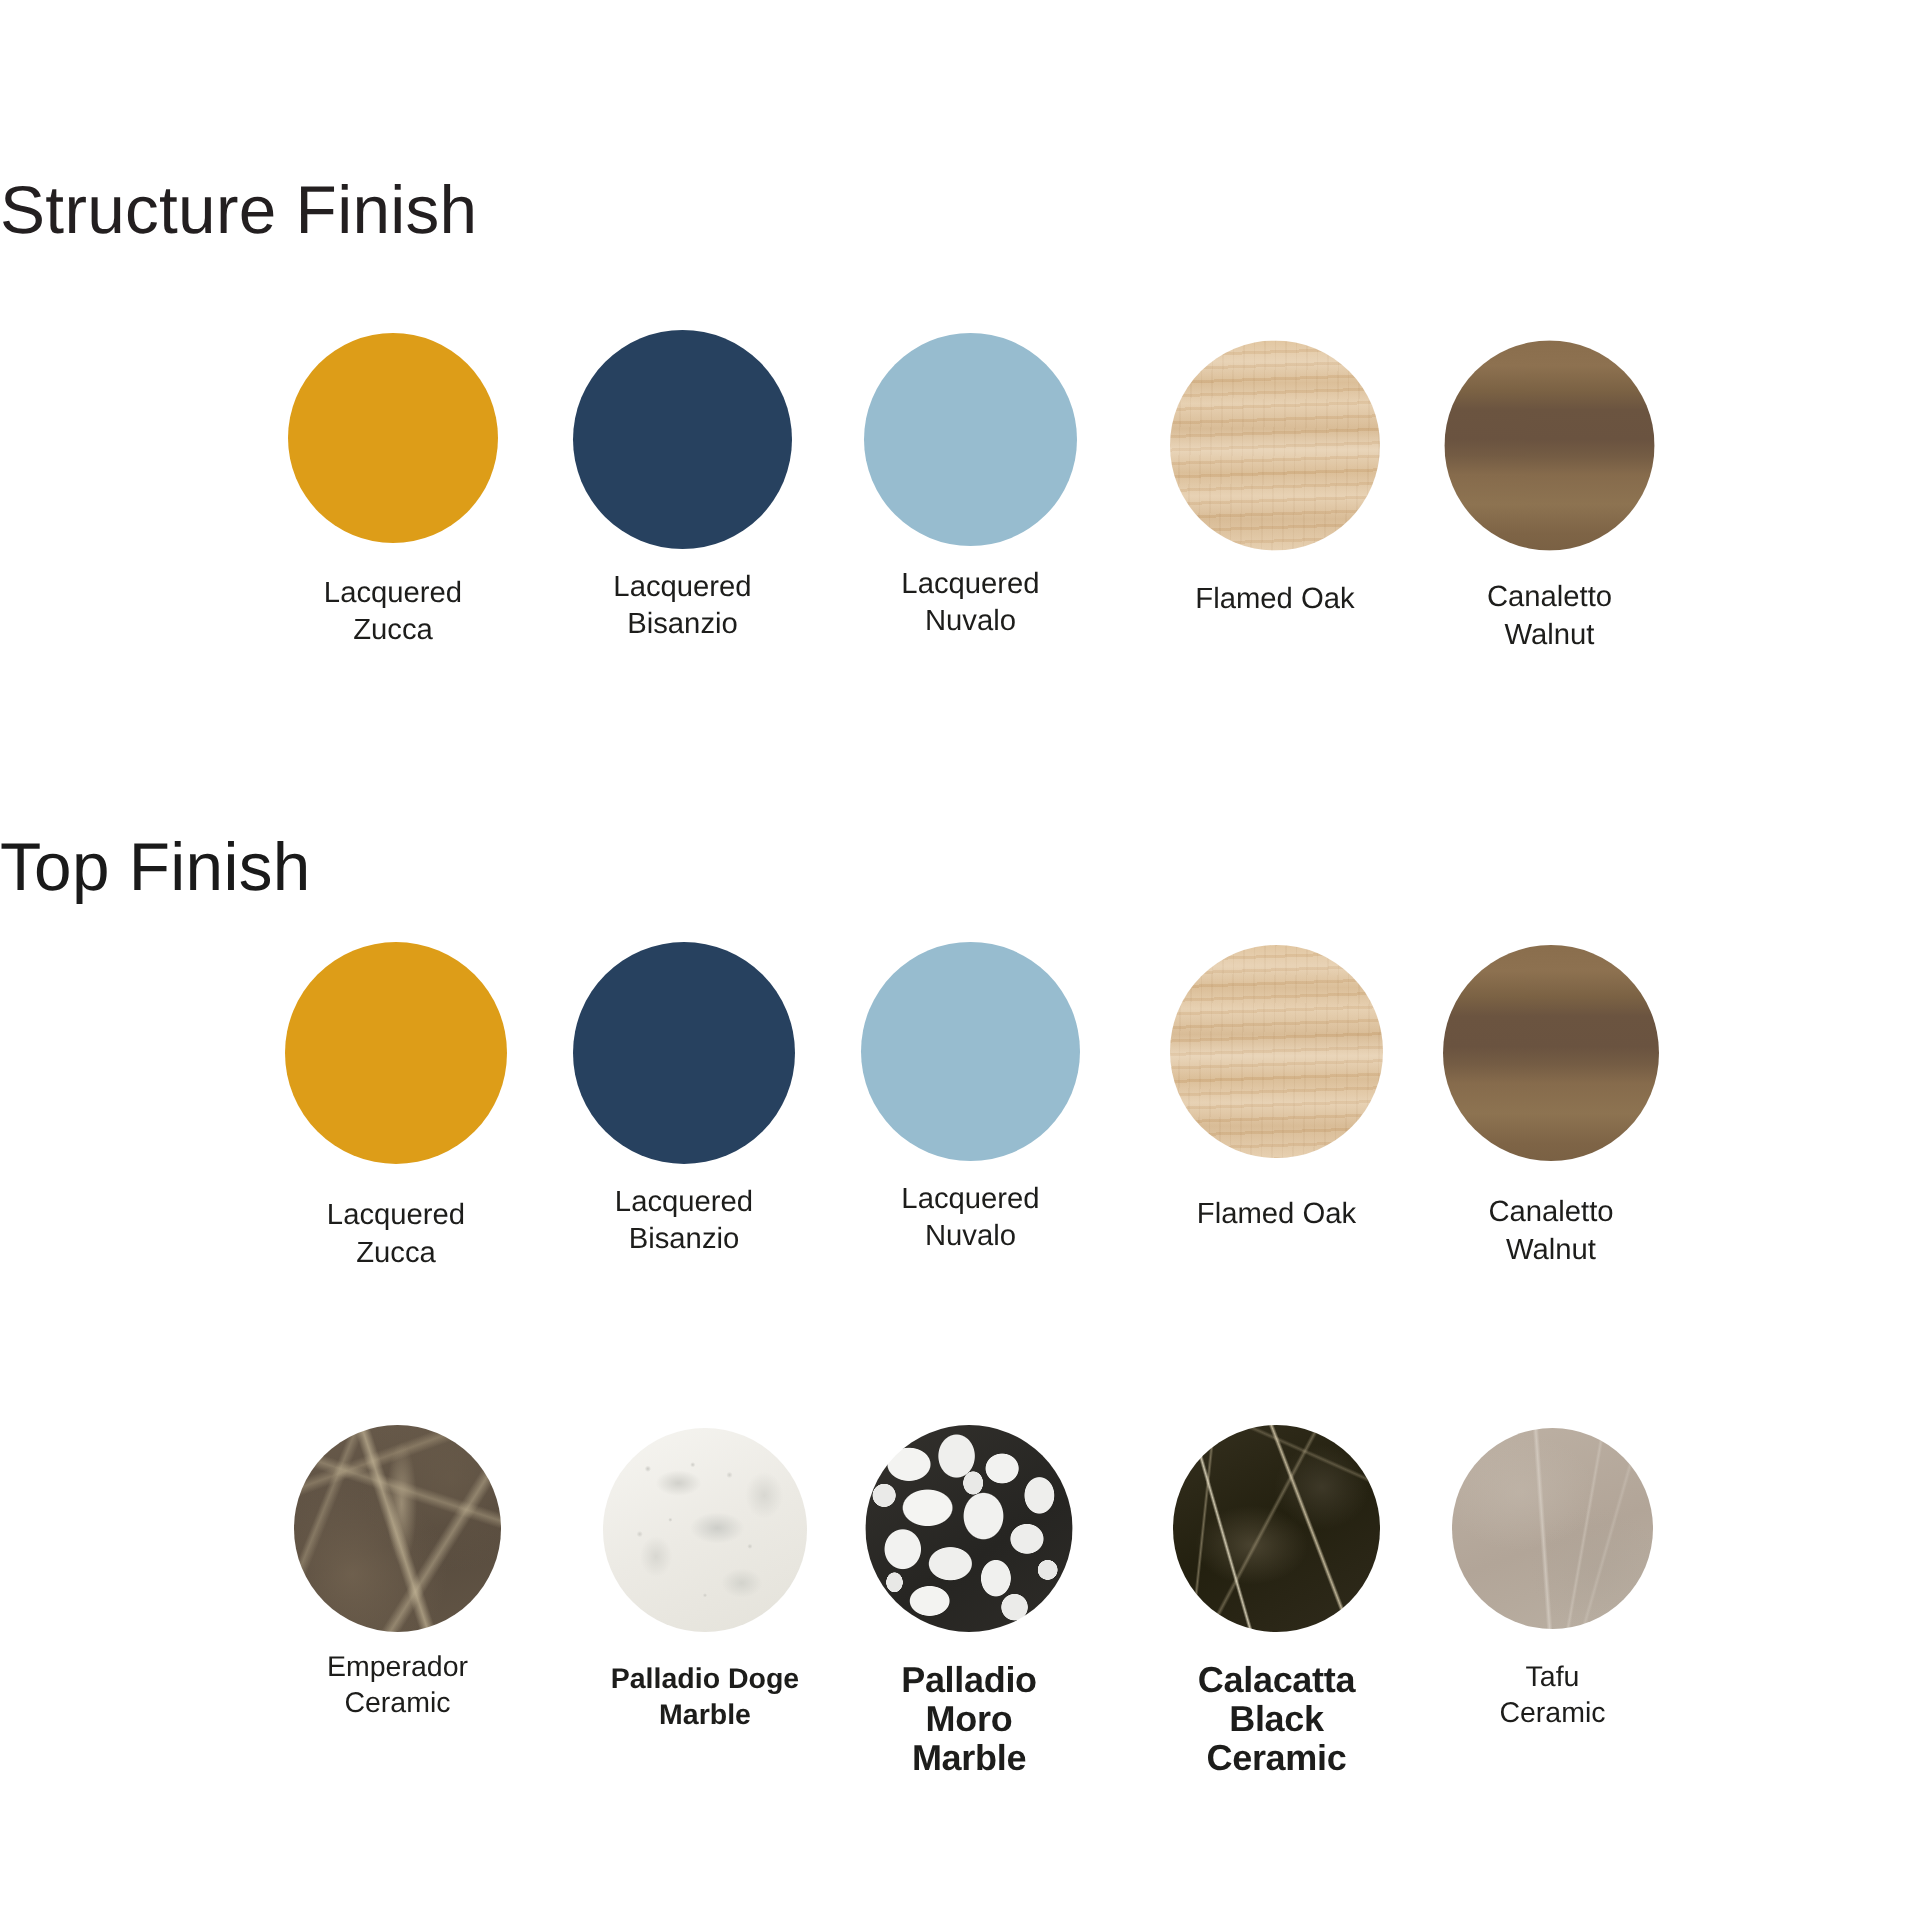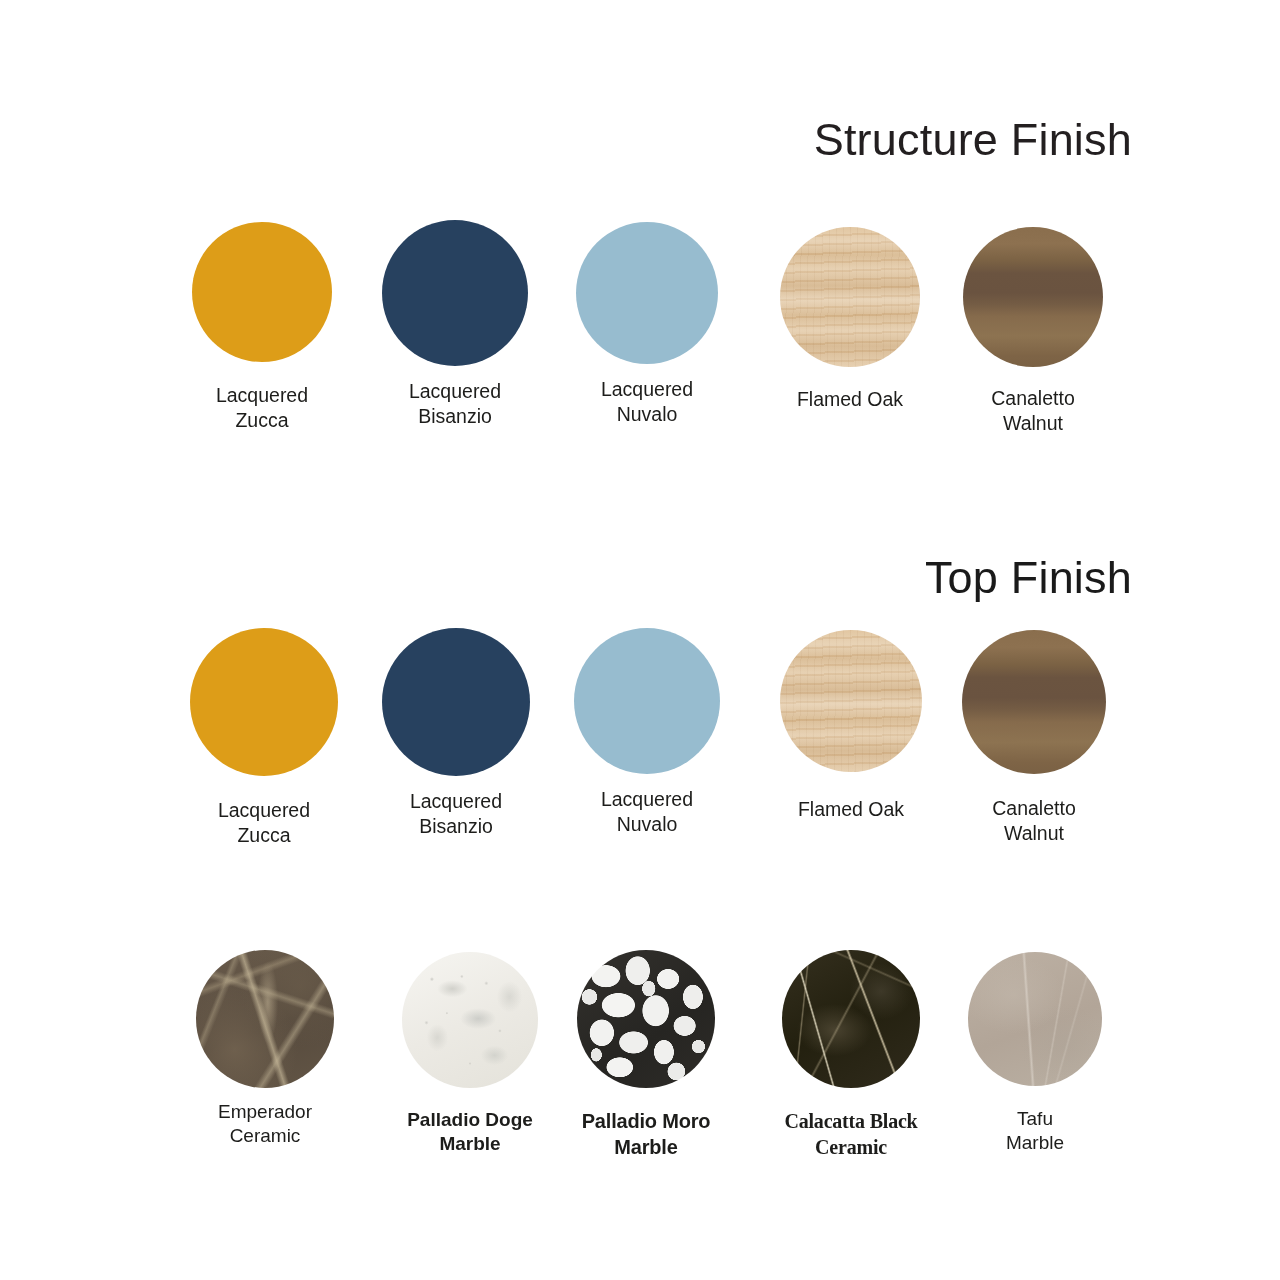--- a/index.html
+++ b/index.html
@@ -20,21 +20,21 @@
     position: absolute;
     inset: 0;
     background: #fff;
   }
 
   
   .section-title {
     position: absolute;
     left: 0;
     width: 1132px;
-    text-align: right;
+    text-align: left;
     font-weight: 400;
     color: #231f20;
     letter-spacing: 0.2px;
   }
   #title-structure {
     top: 84px;
     font-size: 45px;
     line-height: 52px;
   }
   #title-top {
@@ -69,21 +69,21 @@
   }
   .caption {
     margin-top: 12px;
     font-size: 19.5px;
     line-height: 25px;
     color: #1d1d1b;
     font-weight: 400;
     white-space: pre-line;
   }
   .caption.sm  { font-size: 19px;  line-height: 24px; }
-  .caption.md  { font-size: 20px;  line-height: 26px; }
+  .caption.md  { font-size: 24px;  line-height: 26px; }
   .caption.bold-ish { font-weight: 600; letter-spacing: -0.2px; }
 
   
 
   
   .m-zucca    { background-color: #dd9d18; }
   .m-bisanzio { background-color: #27415f; }
   .m-nuvalo   { background-color: #97bccf; }
 
   
@@ -309,26 +309,26 @@
       <div class="caption sm" style="margin-top:20px;font-weight:bold;">Palladio Doge
 Marble</div>
     </div>
 
     <div class="swatch" style="left:577px; top:12px; width:138px;">
       <div class="disc m-moro" style="width:138px;height:138px;"></div>
       <div class="caption md bold-ish" style="margin-top:20px;">Palladio Moro
 Marble</div>
     </div>
 
-    <div class="swatch" style="left:782px; top:12px; width:138px;font-family:Liberation Serif, serif;">
+    <div class="swatch" style="left:782px; top:12px; width:138px;">
       <div class="disc m-calacatta" style="width:138px;height:138px;"></div>
       <div class="caption md bold-ish" style="margin-top:20px;">Calacatta Black
 Ceramic</div>
     </div>
 
     <div class="swatch" style="left:968px; top:14px; width:134px;">
       <div class="disc m-tafu" style="width:134px;height:134px;"></div>
       <div class="caption sm" style="margin-top:21px;">Tafu
-Marble</div>
+Ceramic</div>
     </div>
   </div>
 
 </div>
 
 </body></html>

